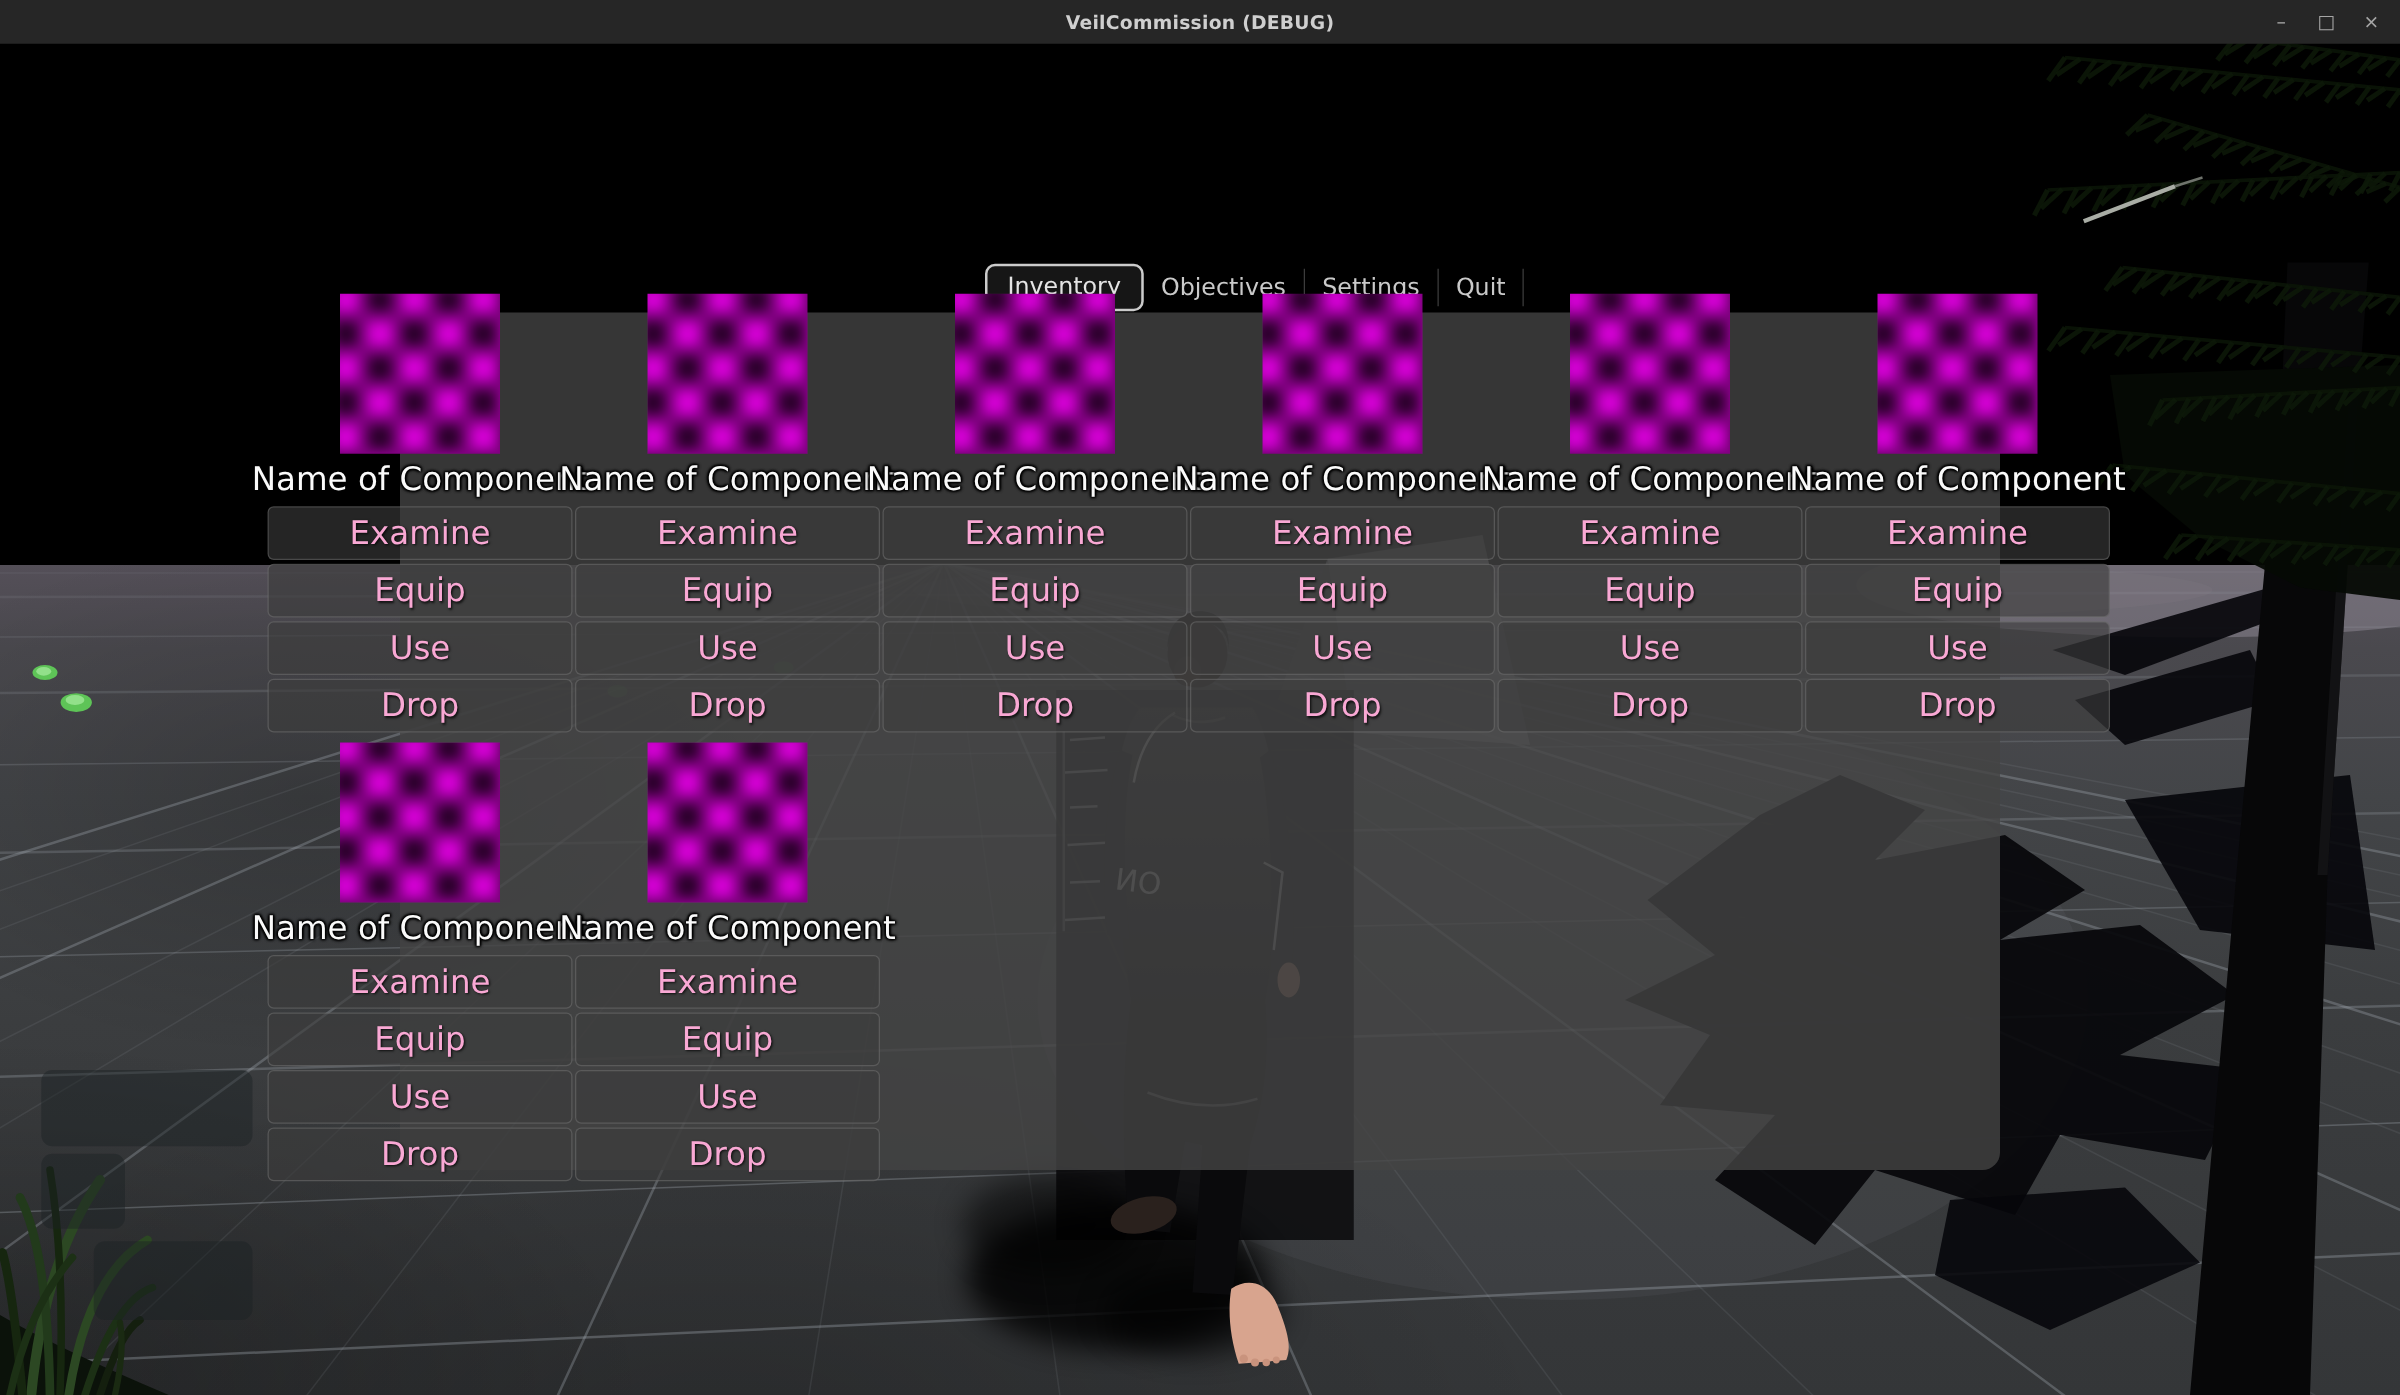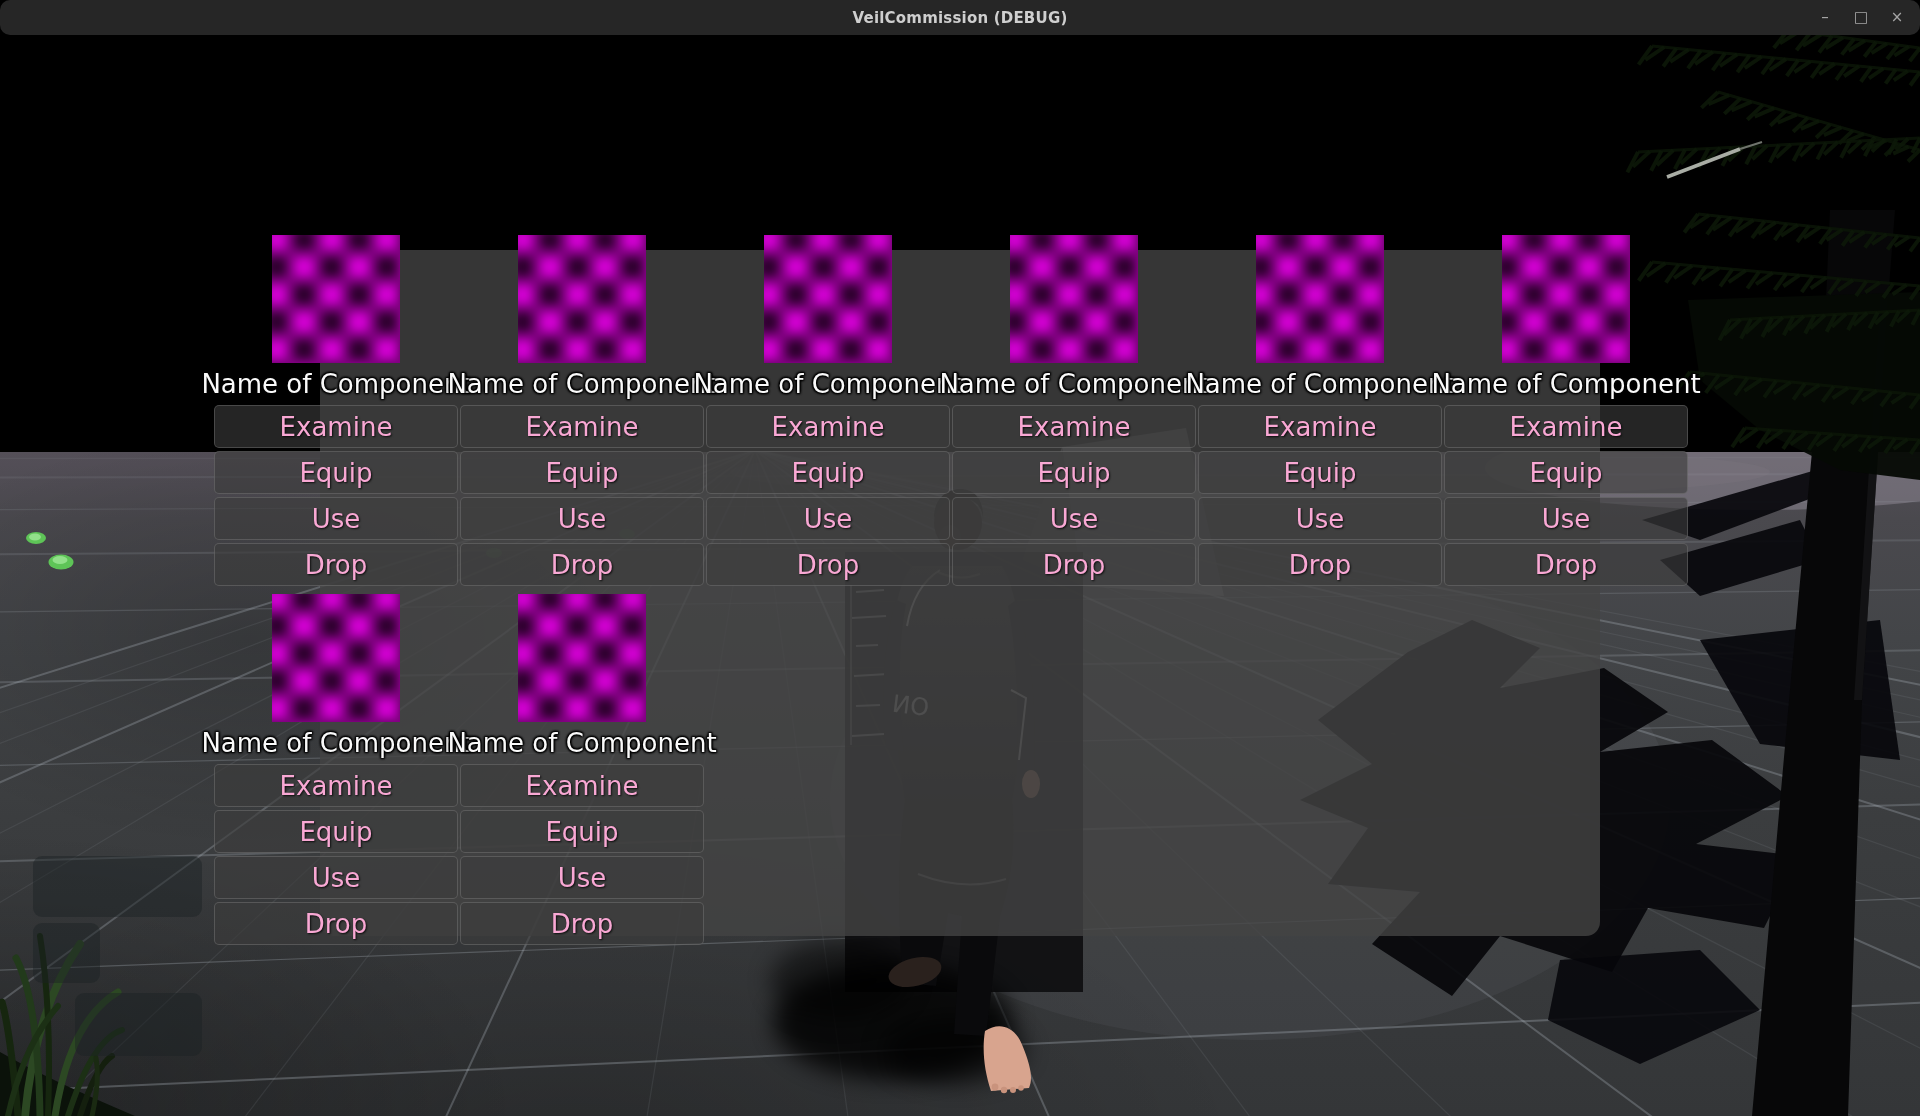--- a/index.html
+++ b/index.html
@@ -1,21 +1,21 @@
 <!DOCTYPE html>
 <html style="--magenta: #ff00ff; --pickup-green: #5ec457; --pickup-green-light: #92e08a;"><head>
 <meta charset="utf-8">
 <style>
   html,body{margin:0;padding:0;background:#000;}
   .stage{position:relative;width:1920px;height:1116px;overflow:hidden;background:#000;
          font-family:"DejaVu Sans","Liberation Sans",sans-serif;}
 
   
   .titlebar{position:absolute;left:0;top:0;width:1920px;height:35px;background:#262626;
-            display:flex;align-items:center;justify-content:center;z-index:50;border-radius:10px;}
+            display:flex;align-items:center;justify-content:center;z-index:50;}
   .titlebar .wtitle{font-size:15px;font-weight:bold;color:#cfcfcf;letter-spacing:.2px;}
   .wctrls{position:absolute;right:14px;top:0;height:35px;display:flex;align-items:center;gap:18px;}
   .wbtn{color:#a5a5a5;font-size:15px;line-height:35px;width:18px;text-align:center;cursor:default;}
 
   
   .scene{position:absolute;inset:0;z-index:1;}
   .floor{position:absolute;left:0;top:452px;width:1920px;height:664px;
          background:linear-gradient(180deg,#544f58 0%,#4a494e 10%,#434548 28%,#3b3d3f 55%,#343638 100%);}
   .floor-dark-left{position:absolute;left:0;top:452px;width:1920px;height:664px;
          background:
@@ -439,20 +439,26 @@
       </g>
     </svg>
 
     <div class="hud-box" id="hudA"></div>
     <div class="hud-box" id="hudB"></div>
     <div class="hud-box" id="hudC"></div>
   </div>
 
   <div class="inv-panel"></div>
 
+  <div class="tabbar">
+    <div class="tab tab--active">Inventory</div>
+    <div class="tab">Objectives</div>
+    <div class="tab">Settings</div>
+    <div class="tab">Quit</div>
+  </div>
 
   <div class="cards-row" id="row1">
       <div class="card">
       <svg class="tex" viewBox="0 0 128 128">
         <use href="#checkerSym"></use>
       </svg>
       <div class="cname">Name of Component</div>
       <div class="btns">
           <button class="abtn">Examine</button>
           <button class="abtn">Equip</button>

